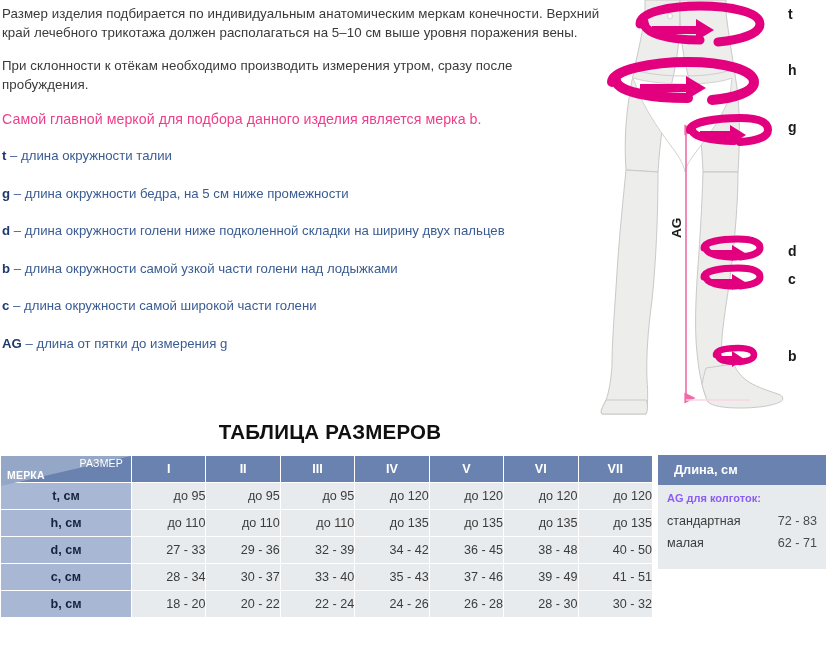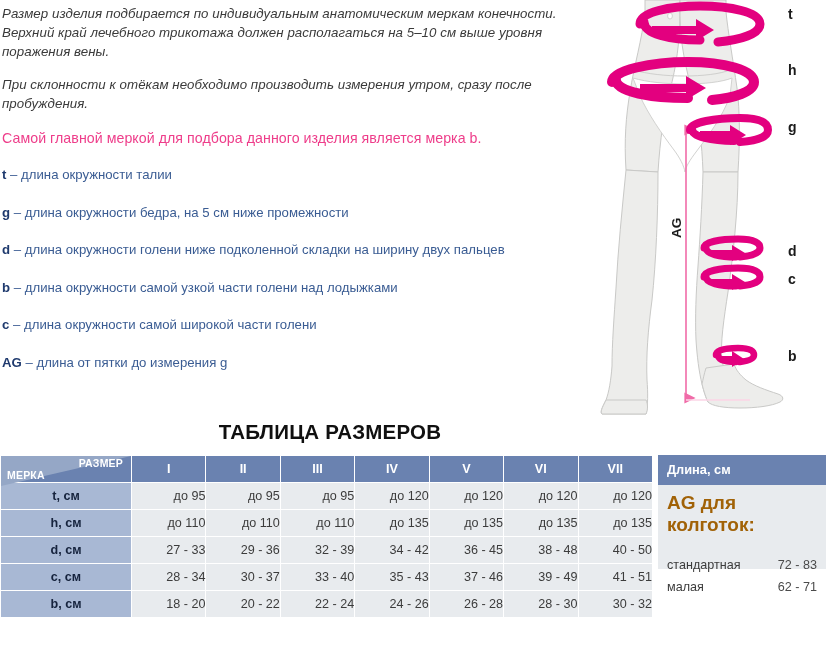--- a/index.html
+++ b/index.html
@@ -22,21 +22,20 @@
     left: 2px;
     top: 4px;
     width: 600px;
   }
   .para {
     font-size: 13.3px;
     line-height: 19px;
     color: #3a3a3a;
     margin: 0 0 14px 0;
     letter-spacing: 0.05px;
-    font-style: italic;
   }
   .para.second { margin-bottom: 16px; }
 
   .highlight {
     font-size: 14.2px;
     line-height: 19px;
     color: #ee3d8a;
     margin: 8px 0 18px 0;
     letter-spacing: 0.05px;
   }
@@ -136,21 +135,21 @@
     left: 0; top: 0;
     width: 0; height: 0;
     border-top: 30px solid #95a7c6;
     border-right: 130px solid transparent;
   }
   .corner-razmer {
     position: absolute;
     right: 8px;
     top: 1px;
     font-size: 10.5px;
-    font-weight: bold;
+    font-weight: normal;
     color: #ffffff;
     letter-spacing: 0.2px;
     padding-left: 28px;
   }
   .corner-merka {
     position: absolute;
     left: 6px;
     bottom: 1px;
     font-size: 10.5px;
     font-weight: bold;
@@ -187,34 +186,34 @@
     top: 455px;
     width: 168px;
   }
   .side-head {
     background: #6a82b0;
     color: #ffffff;
     font-size: 12.8px;
     font-weight: bold;
     height: 30px;
     line-height: 30px;
-    padding-left: 9px;
+    padding-left: 16px;
     box-sizing: border-box;
   }
   .side-body {
     background: #e8ebee;
     padding: 7px 9px 8px 9px;
     box-sizing: border-box;
     height: 84px;
   }
   .side-title {
-    font-size: 19px;
-    font-weight: bold;
-    color: #a16207;
-    margin-bottom: 22px;
+    font-size: 11px;
+    font-weight: bold;
+    color: #8b5cf6;
+    margin-bottom: 10px;
   }
   .side-row {
     display: flex;
     justify-content: space-between;
     font-size: 12.6px;
     color: #3c3c3c;
     margin-bottom: 8px;
     gap: 20px;
   }
   .side-row .sv { color: #4a4a4a; }

